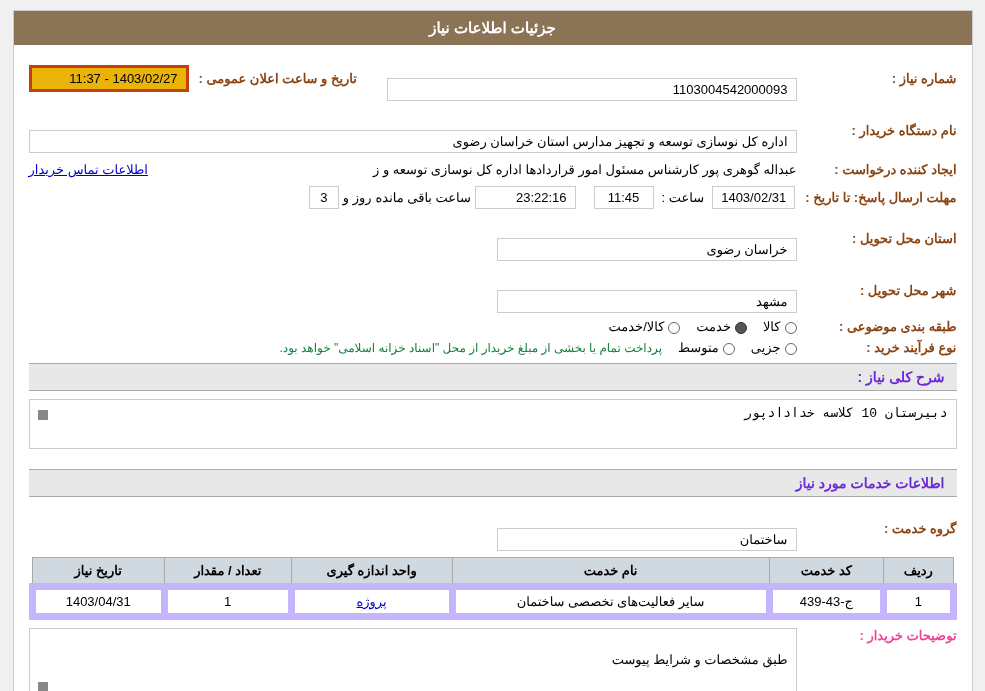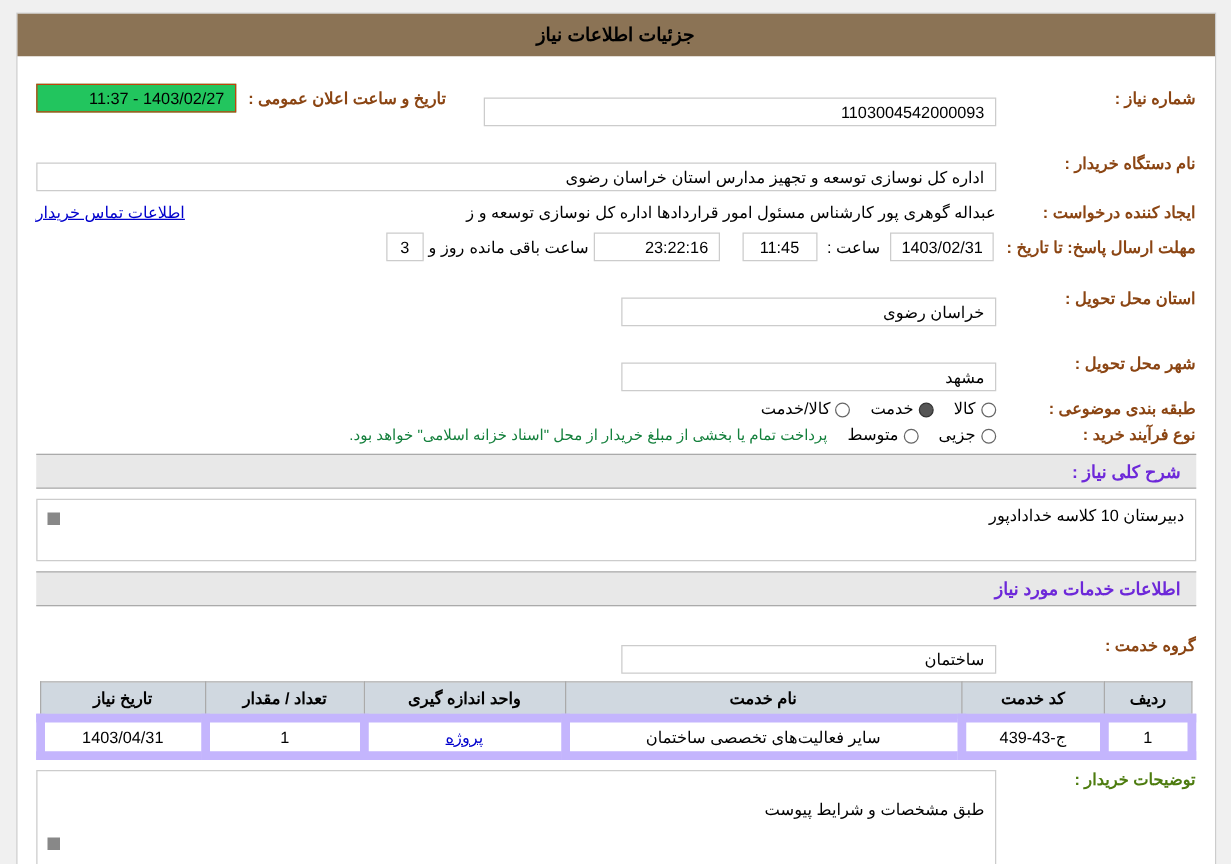--- a/index.html
+++ b/index.html
@@ -11,21 +11,21 @@
       padding: 10px;
     }
     .main-container {
       background: #fff;
       border: 1px solid #ccc;
       max-width: 960px;
       margin: 0 auto;
     }
     .header-bar {
       background: #8B7355;
-      color: #000000;
+      color: #ffffff;
       text-align: center;
       padding: 8px 12px;
       font-size: 15px;
       font-weight: bold;
     }
     .content {
       padding: 10px 15px;
     }
     .info-row {
       display: flex;
@@ -44,22 +44,22 @@
     .value-box {
       border: 1px solid #ccc;
       background: #fff;
       padding: 3px 8px;
       min-height: 22px;
       min-width: 200px;
       flex: 1;
       margin-top: 23px;
     }
     .value-box-inline {
-      border: 1px solid #c2410c;
-      background: #22c55e;
+      border: 3px solid #c2410c;
+      background: #eab308;
       padding: 3px 8px;
       min-height: 22px;
     }
     .value-text {
       padding: 3px 0;
       flex: 1;
     }
     .contact-link {
       color: #0000cc;
       text-decoration: underline;
@@ -125,21 +125,21 @@
     }
     .description-box {
       border: 1px solid #ccc;
       min-height: 50px;
       padding: 5px 8px;
       background: #fff;
       flex: 1;
       text-align: right;
     }
     .description-label {
-      color: #4d7c0f;
+      color: #ec4899;
       font-weight: bold;
       min-width: 160px;
       text-align: right;
       padding-left: 27px;
     }
     .services-table {
       width: 100%;
       border-collapse: collapse;
       margin-bottom: 8px;
     }
@@ -285,21 +285,21 @@
           <span class="radio-circle"></span>
           <span>متوسط</span>
         </div>
         <span style="font-size:12px; color:#15803d;">پرداخت تمام یا بخشی از مبلغ خریدار از محل "اسناد خزانه اسلامی" خواهد بود.</span>
       </div>
     </div>
 
     <div class="section-title">
       <span>شرح کلی نیاز :</span>
     </div>
-    <div class="info-row" style="margin-bottom:8px;">
+    <div class="info-row" style="margin-bottom:20px;font-family:Liberation Mono, monospace;">
       <div class="description-box watermark-area">
         <span>دبیرستان 10 کلاسه خدادادپور</span>
         <span class="resize-handle" style="float:left; margin-top:5px;"></span>
       </div>
     </div>
 
     <div class="section-title">اطلاعات خدمات مورد نیاز</div>
 
     <div class="group-service-row">
       <span class="label">گروه خدمت :</span>

